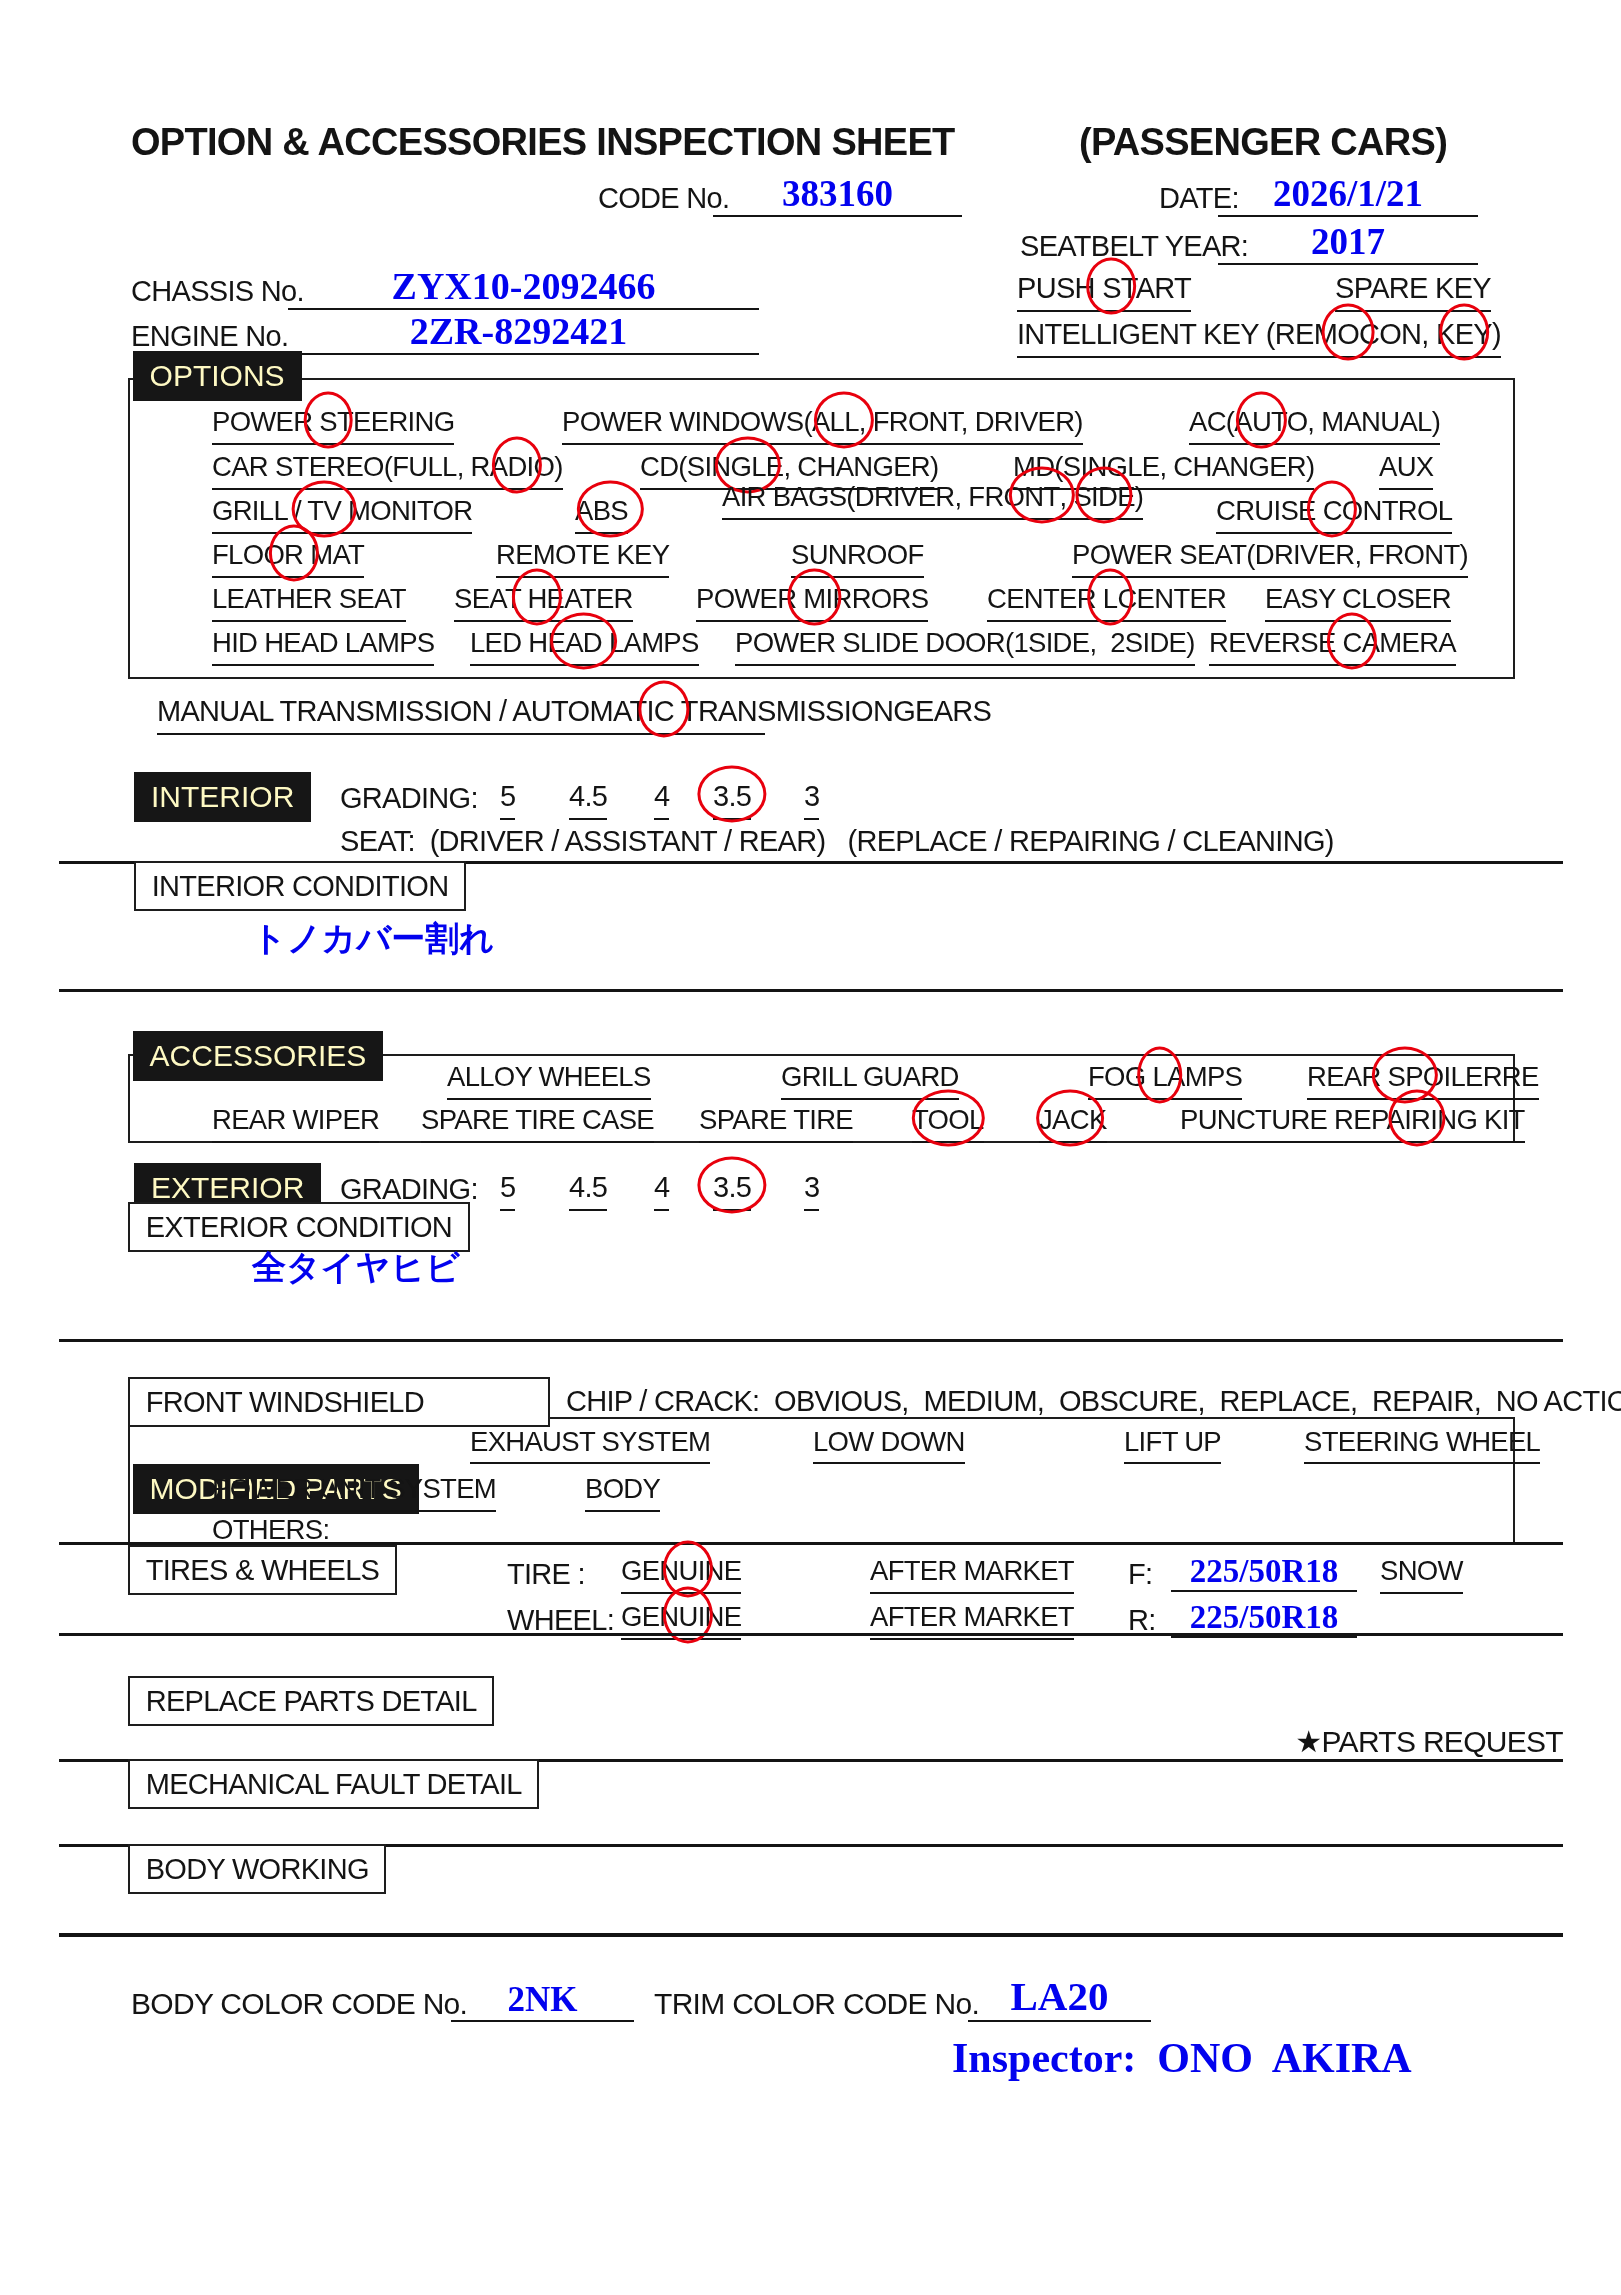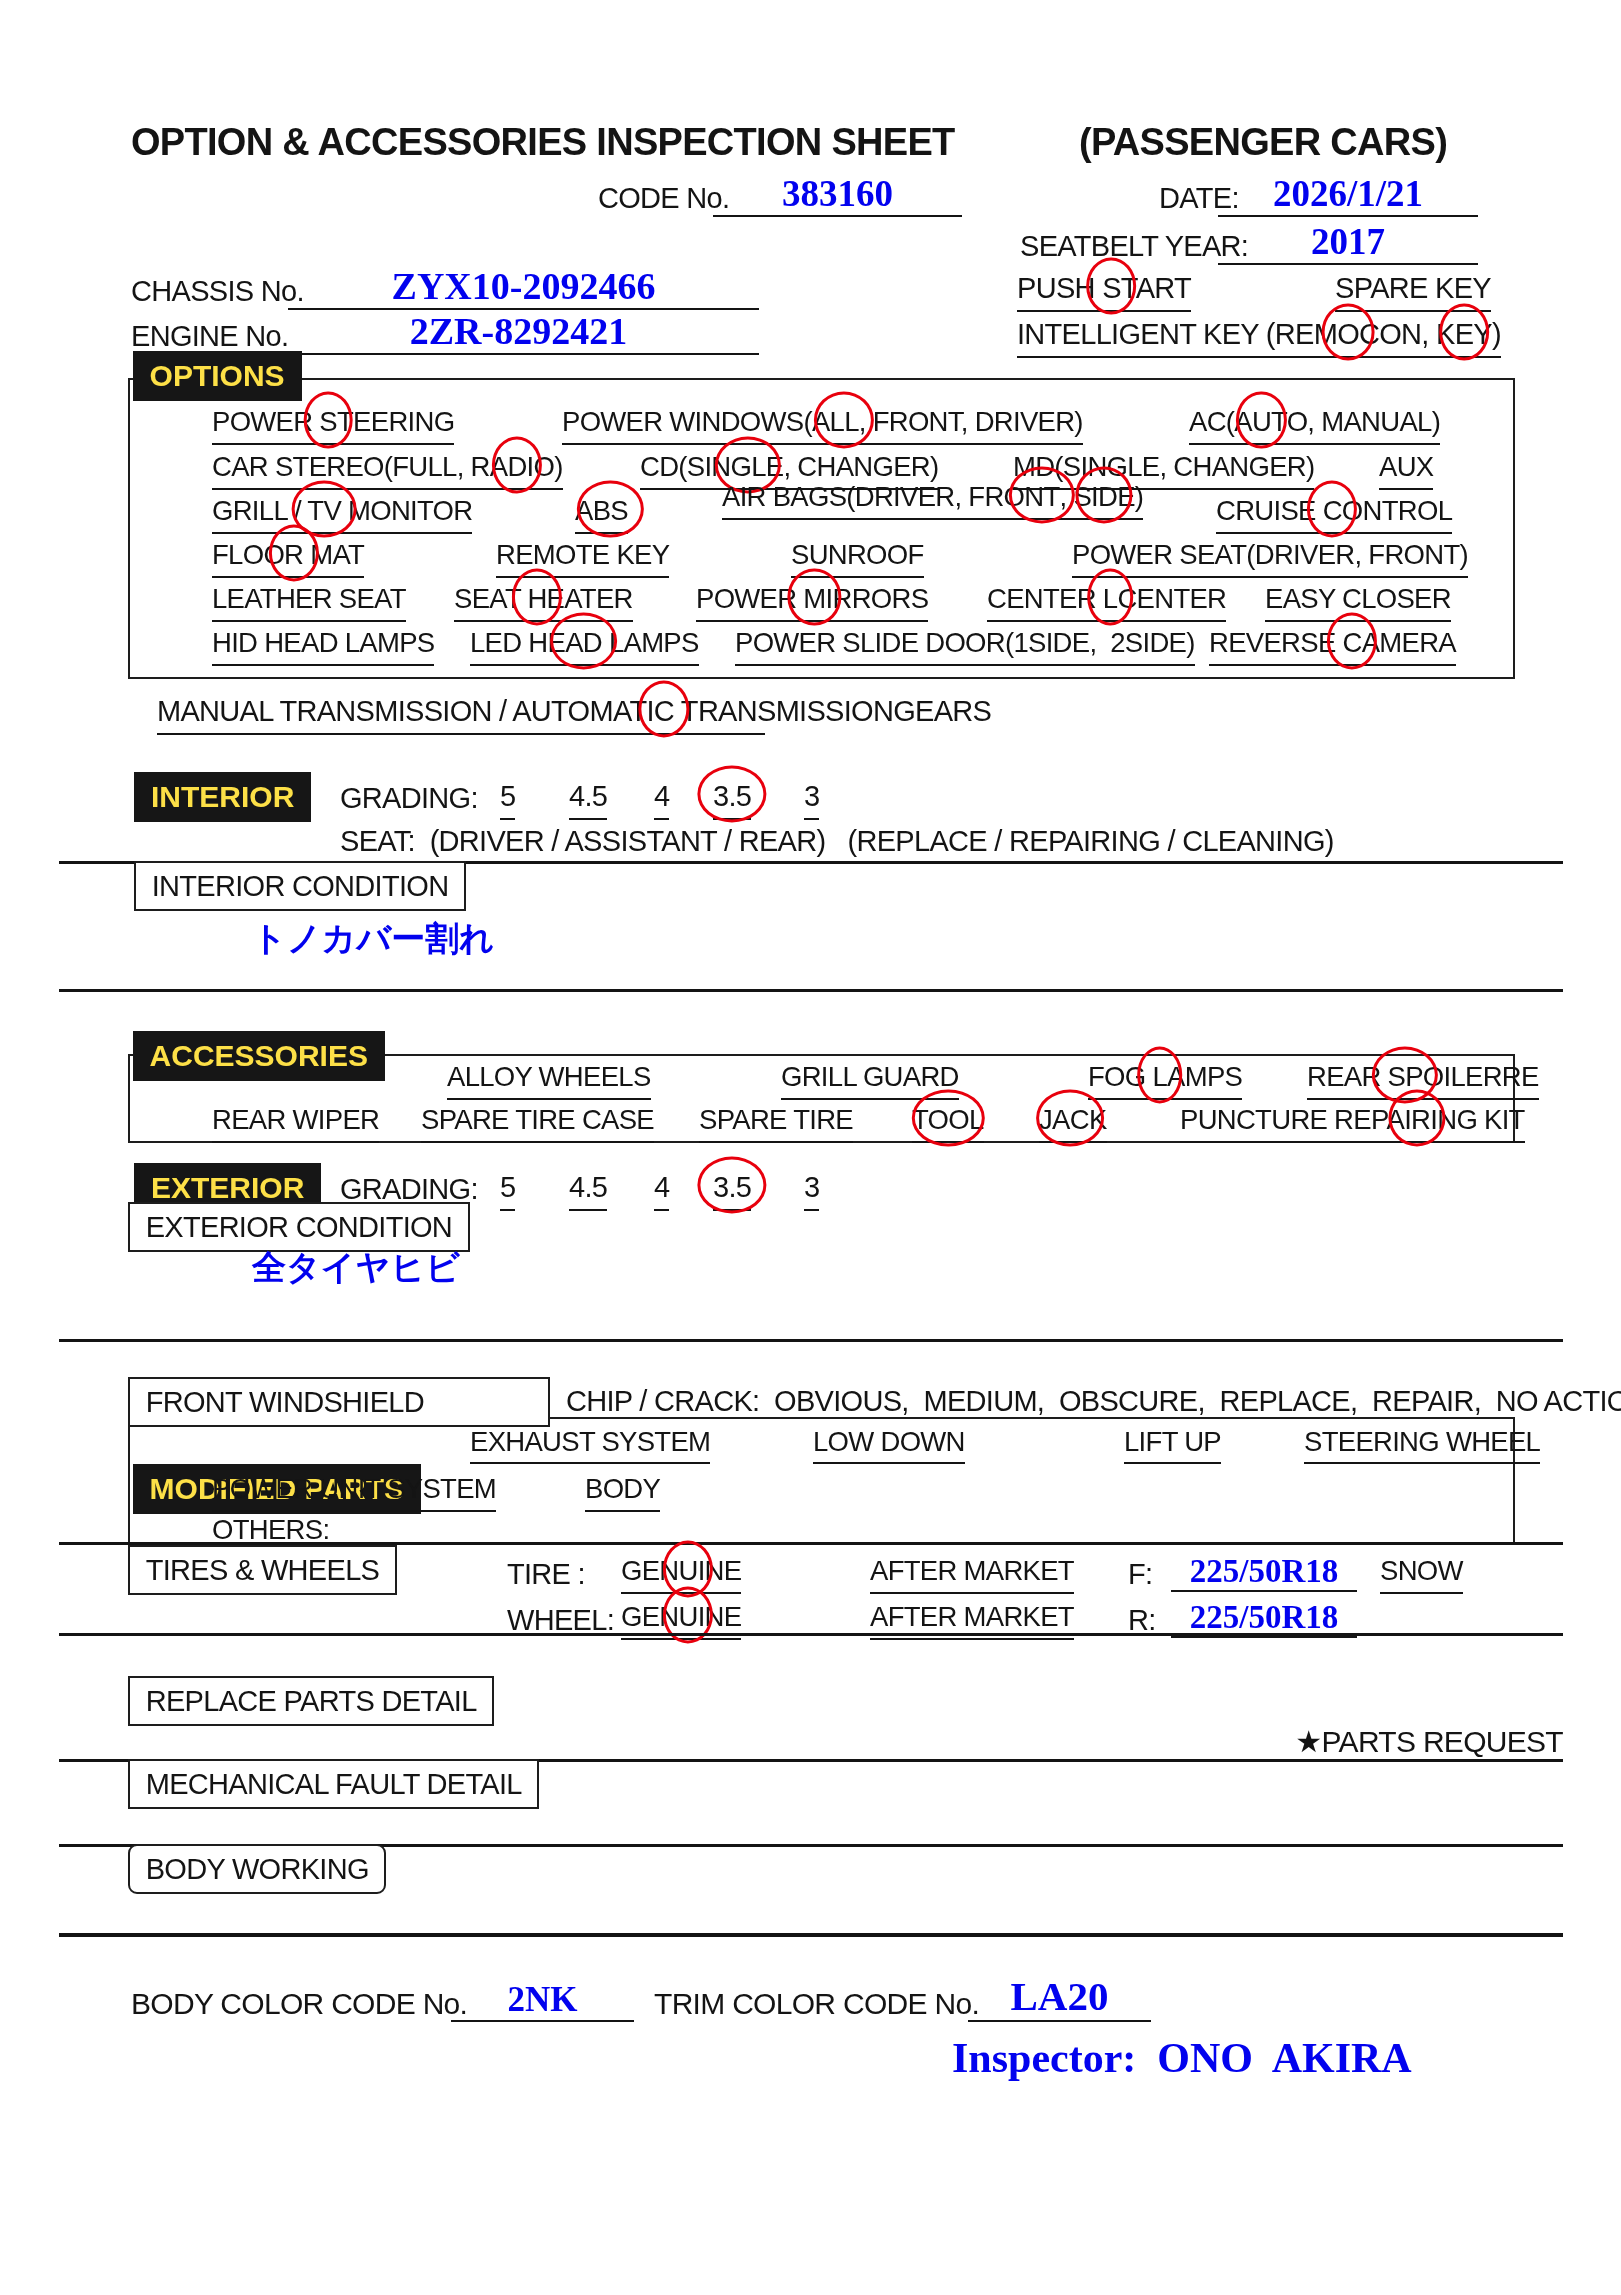--- a/index.html
+++ b/index.html
@@ -16,21 +16,21 @@
     color:var(--ink);
     overflow:hidden;
   }
   .abs{position:absolute;}
   .lbl{font-size:29px;letter-spacing:-0.7px;white-space:pre;}
   .big{font-size:38px;font-weight:bold;letter-spacing:-0.7px;white-space:pre;}
   .opt{font-size:27.5px;letter-spacing:-0.7px;white-space:pre;}
   .u{border-bottom:2.6px solid var(--ink);padding-bottom:4.6px;}
   .hr{height:3.3px;background:var(--ink);left:59px;width:1504px;}
   .chip{
-    background:#161616;color:#fde047;font-weight:bold;font-size:30px;
+    background:#161616;color:#fef9c3;font-weight:normal;font-size:30px;
     padding:7.8px 17px;letter-spacing:0px;white-space:pre;display:inline-block;
   }
   .wbox{
     background:#ffffff;border:2.6px solid #1d1d1d;font-size:29px;letter-spacing:-0.7px;
     padding:6.5px 15.7px;white-space:pre;display:inline-block;
   }
   .secbox{border:2.6px solid #1d1d1d;}
   .secbox.nobottom{border-bottom:none;}
   .blank{
     border-bottom:2.6px solid var(--ink);
@@ -204,21 +204,21 @@
 
   <div class="abs hr" style="top:1633px;"></div>
 
   <div class="abs wbox" style="left:128px;top:1676px;">REPLACE PARTS DETAIL</div>
   <div class="abs star" style="right:59px;top:1724px;">★PARTS REQUEST</div>
 
   <div class="abs hr" style="top:1759px;"></div>
   <div class="abs wbox" style="left:128px;top:1759px;">MECHANICAL FAULT DETAIL</div>
 
   <div class="abs hr" style="top:1844px;"></div>
-  <div class="abs wbox" style="left:128px;top:1844px;border-radius:9px;">BODY WORKING</div>
+  <div class="abs wbox" style="left:128px;top:1844px;">BODY WORKING</div>
 
   <div class="abs hr" style="top:1933px;height:3.9px;"></div>
 
   <div class="abs lbl" style="left:131px;top:1987px;font-size:30px;">BODY COLOR CODE No.</div>
   <div class="abs blank" style="left:451px;top:1962px;width:183px;height:58px;">
     <span class="bluev" style="font-size:35px;">2NK</span>
   </div>
   <div class="abs lbl" style="left:654px;top:1987px;font-size:30px;">TRIM COLOR CODE No.</div>
   <div class="abs blank" style="left:968px;top:1962px;width:183px;height:58px;">
     <span class="bluev" style="font-size:41px;">LA20</span>

